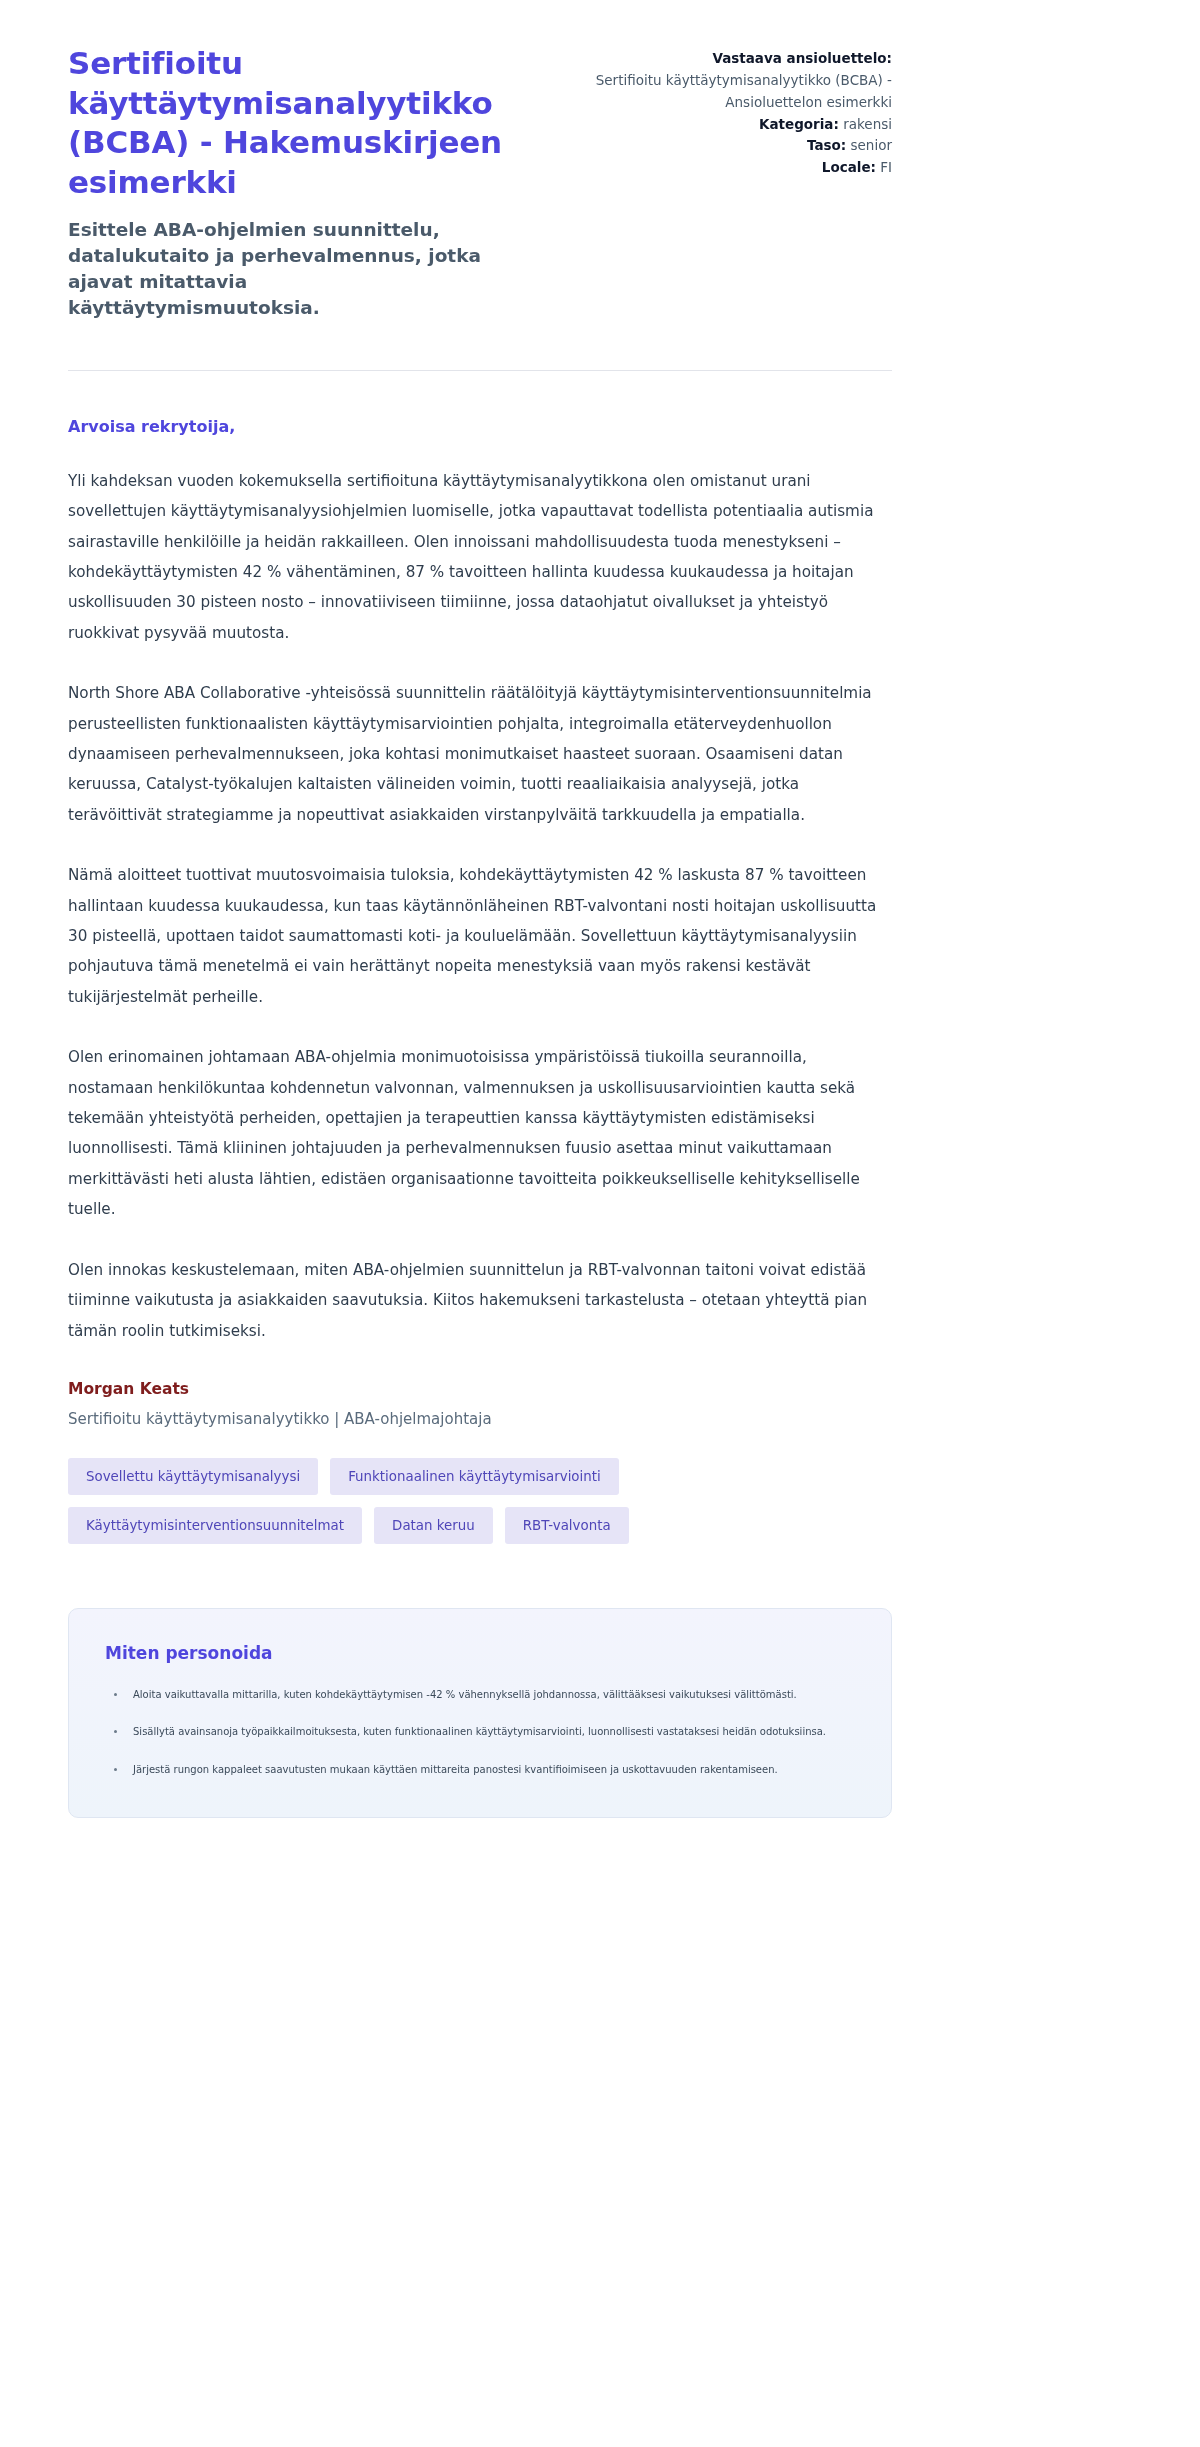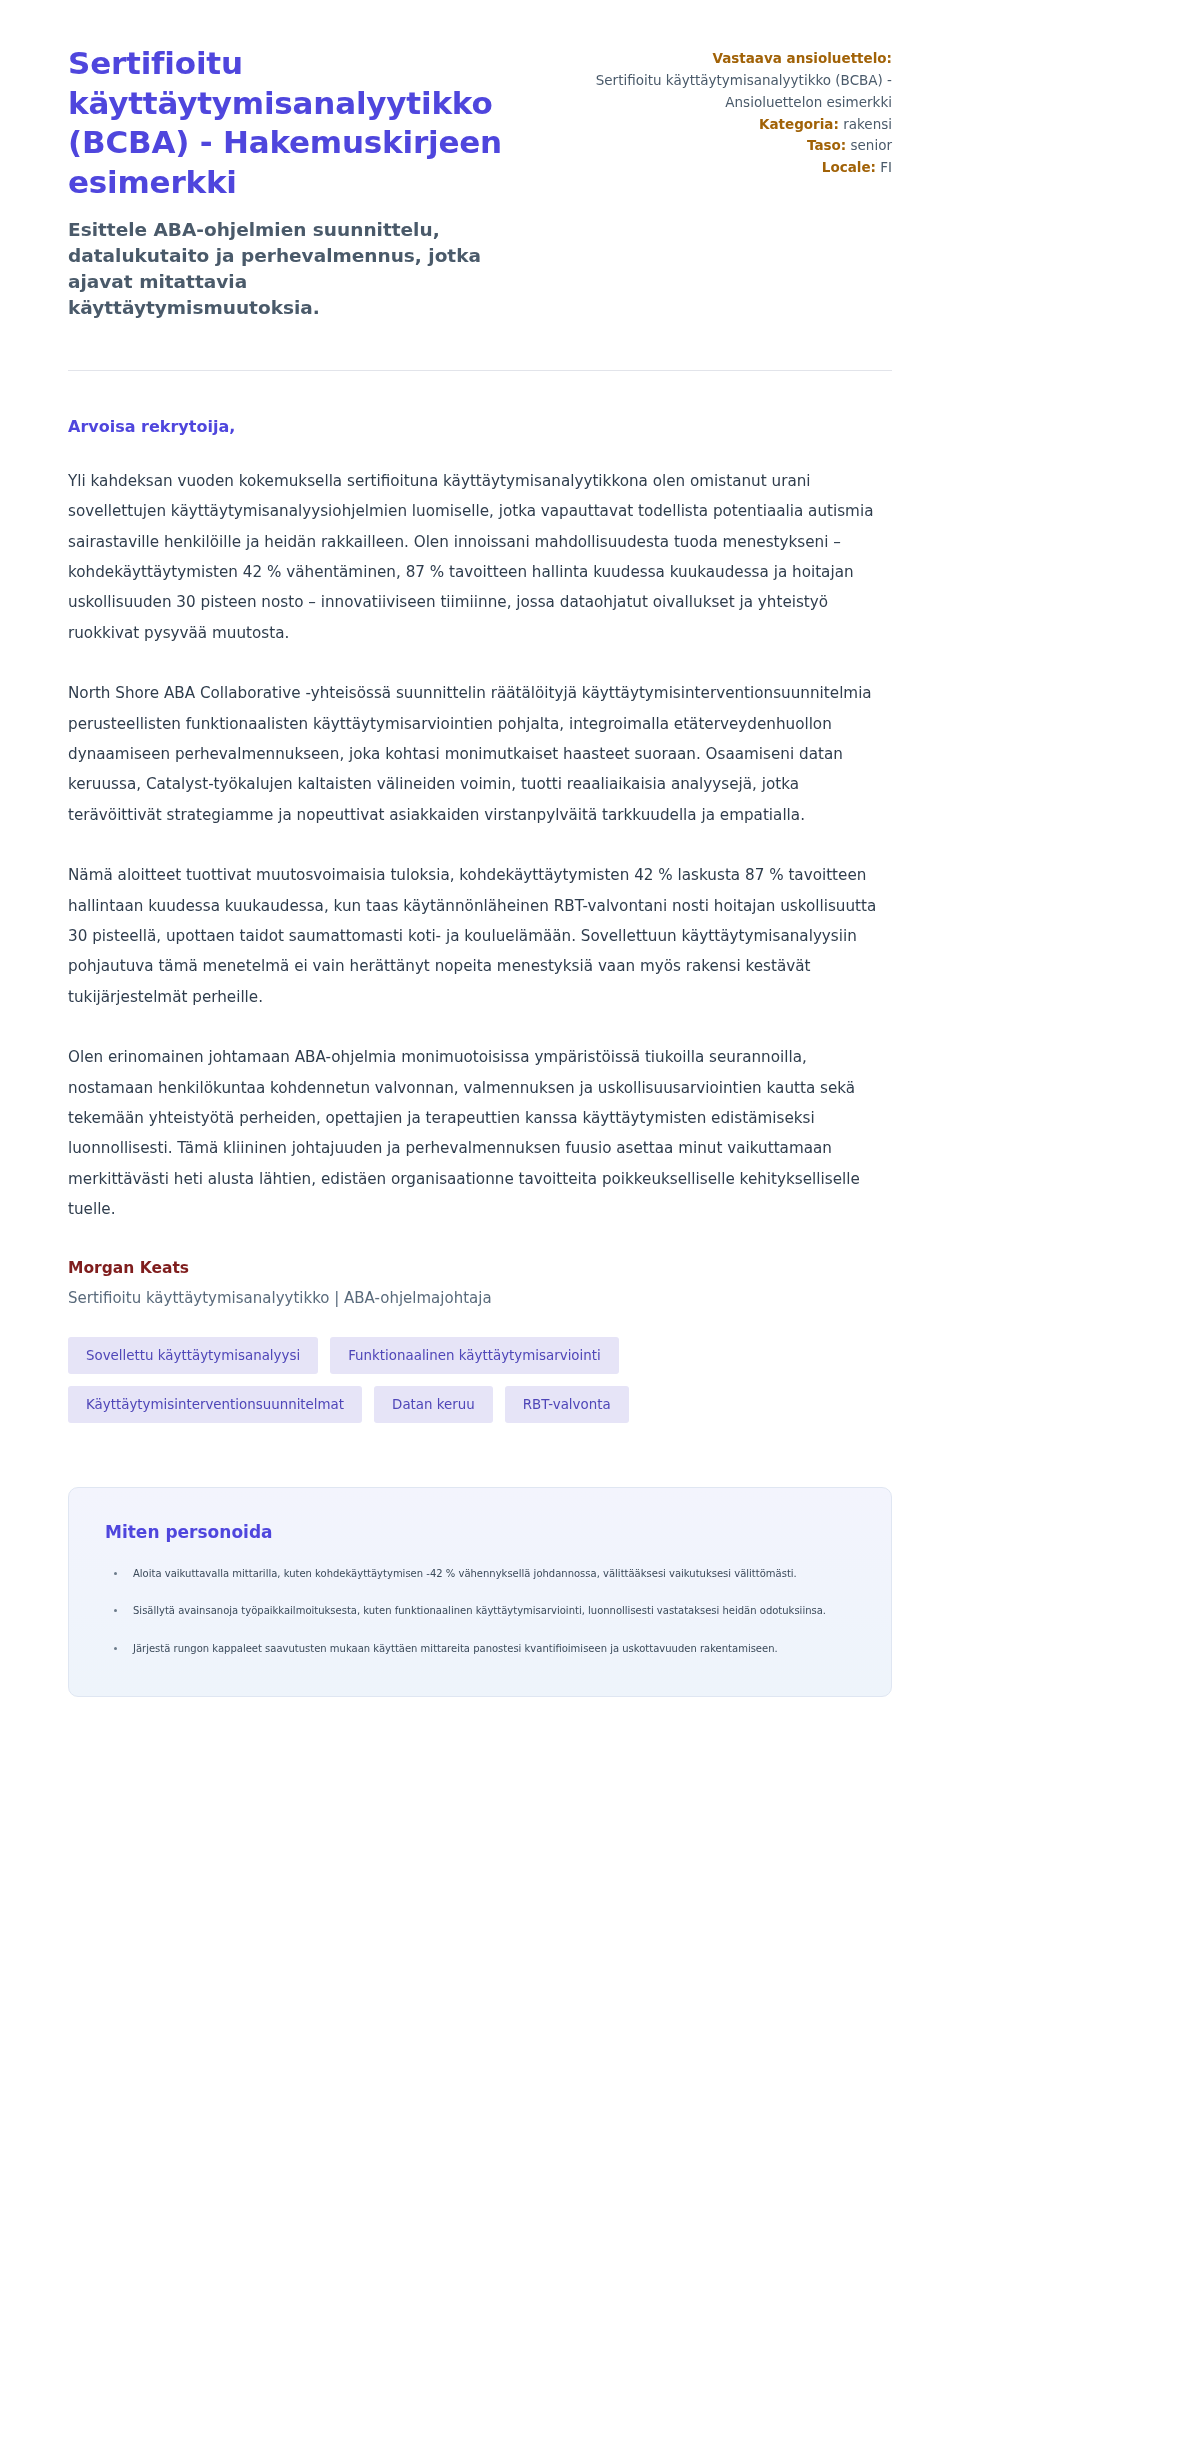--- a/index.html
+++ b/index.html
@@ -51,21 +51,21 @@
   .header-meta {
     text-align: right;
     font-size: 13.5px;
     line-height: 1.62;
     color: #4a5a6a;
     padding-top: 4px;
     min-width: 320px;
   }
   .meta-label {
     font-weight: 700;
-    color: #a16207;
+    color: #0f172a;
   }
   .meta-row { white-space: nowrap; }
   .meta-block-value { display: block; }
 
   
   .divider {
     border: 0;
     border-top: 1px solid #e2e4ea;
     margin: 48px 0 0 0;
   }
@@ -184,20 +184,21 @@
 
   <hr class="divider">
 
   <div class="letter">
     <p class="salutation">Arvoisa rekrytoija,</p>
 
     <p class="body-para">Yli kahdeksan vuoden kokemuksella sertifioituna käyttäytymisanalyytikkona olen omistanut urani sovellettujen käyttäytymisanalyysiohjelmien luomiselle, jotka vapauttavat todellista potentiaalia autismia sairastaville henkilöille ja heidän rakkailleen. Olen innoissani mahdollisuudesta tuoda menestykseni – kohdekäyttäytymisten 42 % vähentäminen, 87 % tavoitteen hallinta kuudessa kuukaudessa ja hoitajan uskollisuuden 30 pisteen nosto – innovatiiviseen tiimiinne, jossa dataohjatut oivallukset ja yhteistyö ruokkivat pysyvää muutosta.</p>
     <p class="body-para">North Shore ABA Collaborative -yhteisössä suunnittelin räätälöityjä käyttäytymisinterventionsuunnitelmia perusteellisten funktionaalisten käyttäytymisarviointien pohjalta, integroimalla etäterveydenhuollon dynaamiseen perhevalmennukseen, joka kohtasi monimutkaiset haasteet suoraan. Osaamiseni datan keruussa, Catalyst-työkalujen kaltaisten välineiden voimin, tuotti reaaliaikaisia analyysejä, jotka terävöittivät strategiamme ja nopeuttivat asiakkaiden virstanpylväitä tarkkuudella ja empatialla.</p>
     <p class="body-para">Nämä aloitteet tuottivat muutosvoimaisia tuloksia, kohdekäyttäytymisten 42 % laskusta 87 % tavoitteen hallintaan kuudessa kuukaudessa, kun taas käytännönläheinen RBT-valvontani nosti hoitajan uskollisuutta 30 pisteellä, upottaen taidot saumattomasti koti- ja kouluelämään. Sovellettuun käyttäytymisanalyysiin pohjautuva tämä menetelmä ei vain herättänyt nopeita menestyksiä vaan myös rakensi kestävät tukijärjestelmät perheille.</p>
     <p class="body-para">Olen erinomainen johtamaan ABA-ohjelmia monimuotoisissa ympäristöissä tiukoilla seurannoilla, nostamaan henkilökuntaa kohdennetun valvonnan, valmennuksen ja uskollisuusarviointien kautta sekä tekemään yhteistyötä perheiden, opettajien ja terapeuttien kanssa käyttäytymisten edistämiseksi luonnollisesti. Tämä kliininen johtajuuden ja perhevalmennuksen fuusio asettaa minut vaikuttamaan merkittävästi heti alusta lähtien, edistäen organisaationne tavoitteita poikkeukselliselle kehitykselliselle tuelle.</p>
+    <p class="body-para">Olen innokas keskustelemaan, miten ABA-ohjelmien suunnittelun ja RBT-valvonnan taitoni voivat edistää tiiminne vaikutusta ja asiakkaiden saavutuksia. Kiitos hakemukseni tarkastelusta – otetaan yhteyttä pian tämän roolin tutkimiseksi.</p>
 
     <div class="signature">
       <p class="sign-name">Morgan Keats</p>
       <p class="sign-role">Sertifioitu käyttäytymisanalyytikko | ABA-ohjelmajohtaja</p>
     </div>
   </div>
 
   <div class="tags">
     <span class="tag">Sovellettu käyttäytymisanalyysi</span>
     <span class="tag">Funktionaalinen käyttäytymisarviointi</span>

